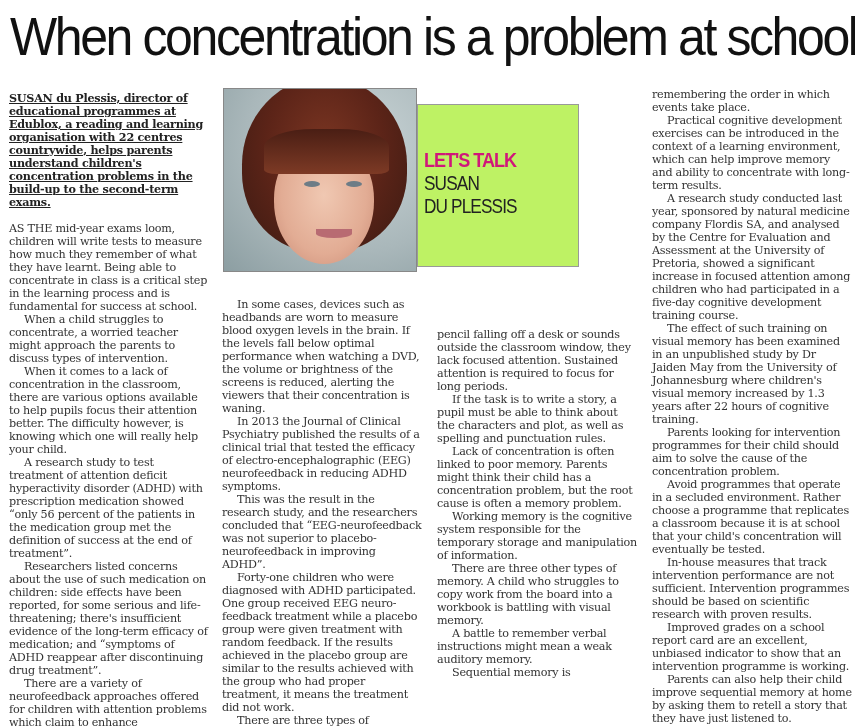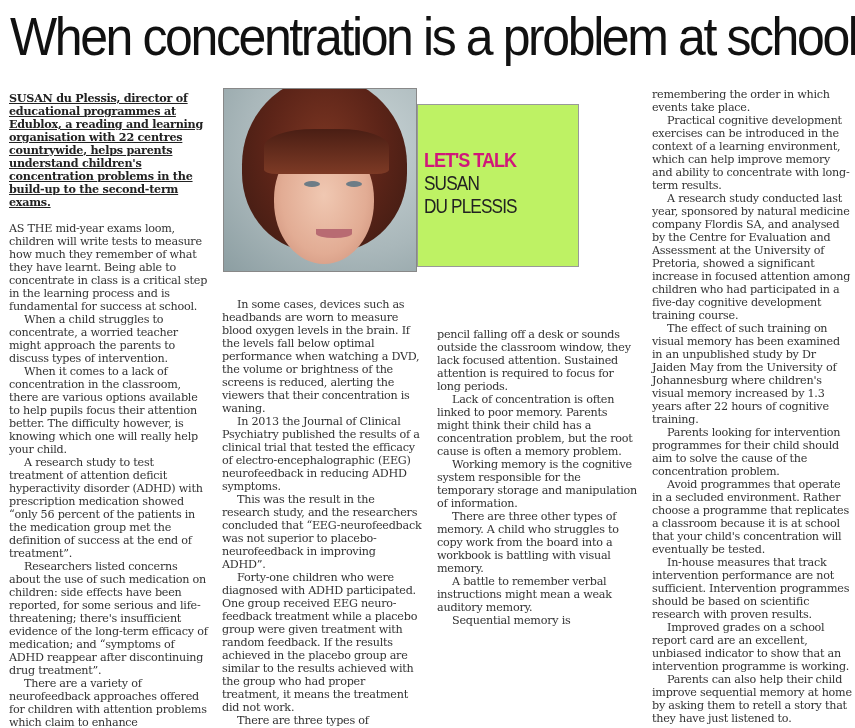--- a/index.html
+++ b/index.html
@@ -91,20 +91,21 @@
 <div class="col" id="c2">
   <p>In some cases, devices such as headbands are worn to measure blood oxygen levels in the brain. If the levels fall below optimal performance when watching a DVD, the volume or brightness of the screens is reduced, alerting the viewers that their concentration is waning.</p>
   <p>In 2013 the Journal of Clinical Psychiatry published the results of a clinical trial that tested the efficacy of electro-encephalographic (EEG) neurofeedback in reducing ADHD symptoms.</p>
   <p>This was the result in the research study, and the researchers concluded that “EEG-neurofeedback was not superior to placebo-neurofeedback in improving ADHD”.</p>
   <p>Forty-one children who were diagnosed with ADHD participated. One group received EEG neuro-feedback treatment while a placebo group were given treatment with random feedback. If the results achieved in the placebo group are similar to the results achieved with the group who had proper treatment, it means the treatment did not work.</p>
   <p>There are three types of attention: When a child is easily distracted by a</p>
 </div>
 
 <div class="col" id="c3">
   <p class="cont">pencil falling off a desk or sounds outside the classroom window, they lack focused attention. Sustained attention is required to focus for long periods.</p>
+  <p>If the task is to write a story, a pupil must be able to think about the characters and plot, as well as spelling and punctuation rules.</p>
   <p>Lack of concentration is often linked to poor memory. Parents might think their child has a concentration problem, but the root cause is often a memory problem.</p>
   <p>Working memory is the cognitive system responsible for the temporary storage and manipulation of information.</p>
   <p>There are three other types of memory. A child who struggles to copy work from the board into a workbook is battling with visual memory.</p>
   <p>A battle to remember verbal instructions might mean a weak auditory memory.</p>
   <p>Sequential memory is</p>
 </div>
 
 <div class="col" id="c4">
   <p class="cont">remembering the order in which events take place.</p>
   <p>Practical cognitive development exercises can be introduced in the context of a learning environment, which can help improve memory and ability to concentrate with long-term results.</p>

